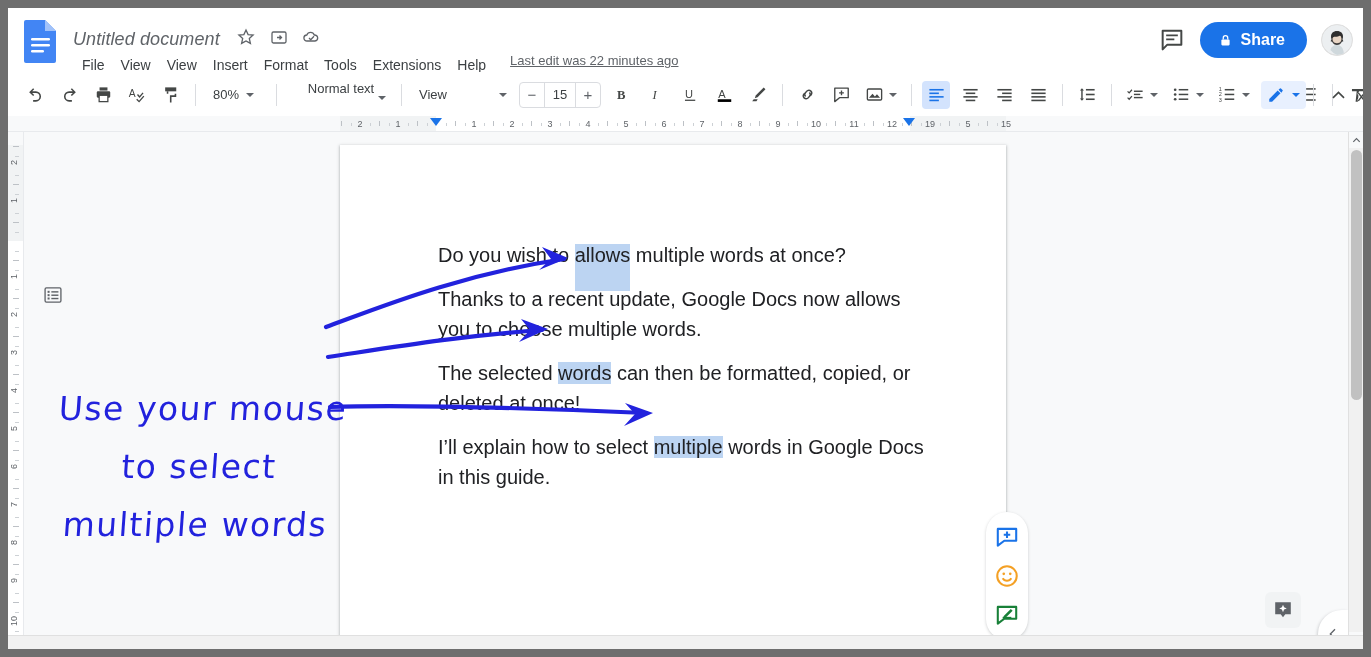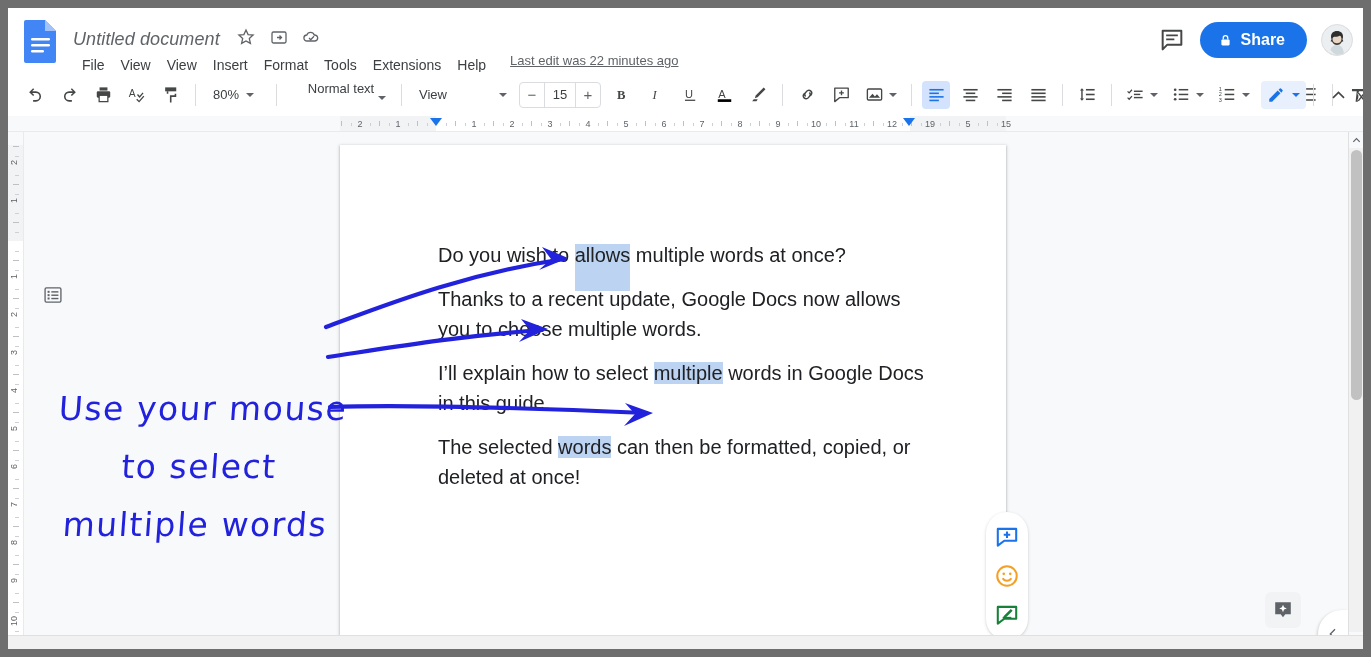--- a/index.html
+++ b/index.html
@@ -743,24 +743,24 @@
 
     <div class="page">
       <div class="doctext">
         <p>
           <span>Do you wish to </span><span class="hl-tall">allows</span><span> multiple words at once?</span>
         </p>
         <p>
           <span>Thanks to a recent update, Google Docs now allows you to choose multiple words.</span>
         </p>
         <p>
-          <span>I’ll explain how to select </span><span class="hl">multiple</span><span> words in Google Docs in this guide.</span>
+          <span>The selected </span><span class="hl">words</span><span> can then be formatted, copied, or deleted at once!</span>
         </p>
         <p>
-          <span>The selected </span><span class="hl">words</span><span> can then be formatted, copied, or deleted at once!</span>
+          <span>I’ll explain how to select </span><span class="hl">multiple</span><span> words in Google Docs in this guide.</span>
         </p>
       </div>
     </div>
 
     <div class="rail">
       <div class="ri">
         <svg width="26" height="26" viewBox="0 0 24 24">
             <path d="M3.5 4.5h17v11h-11l-6 4.5z" fill="none" stroke="#1a73e8" stroke-width="1.9" stroke-linejoin="round"></path>
             <path d="M12 7v6M9 10h6" stroke="#1a73e8" stroke-width="1.9"></path>
           </svg>

